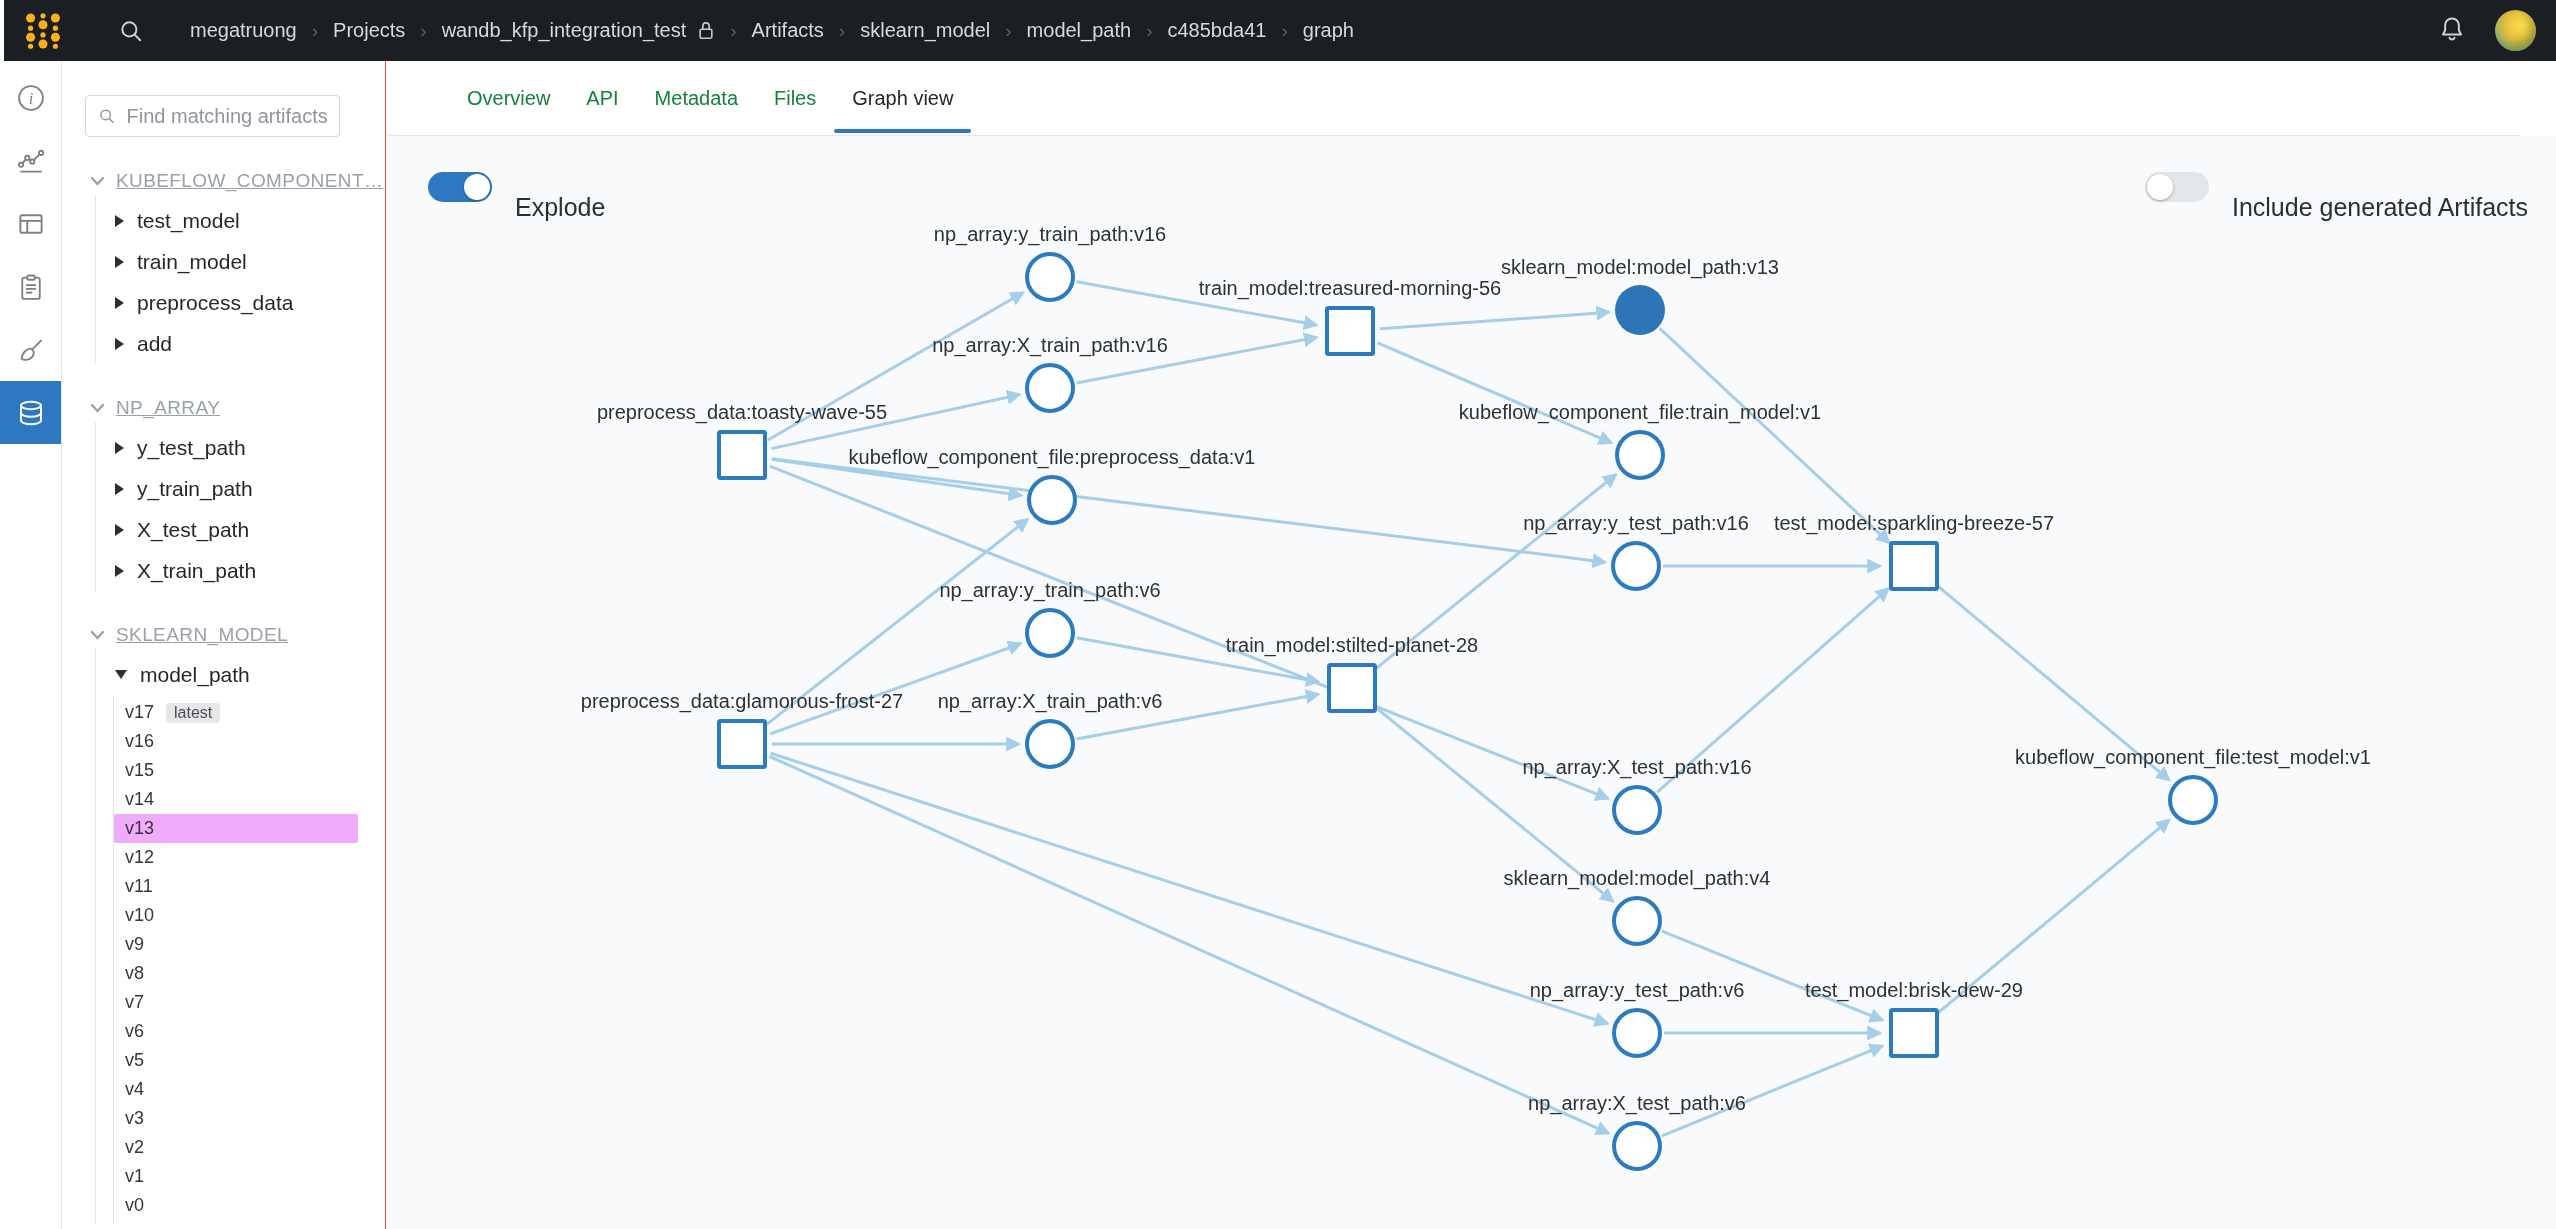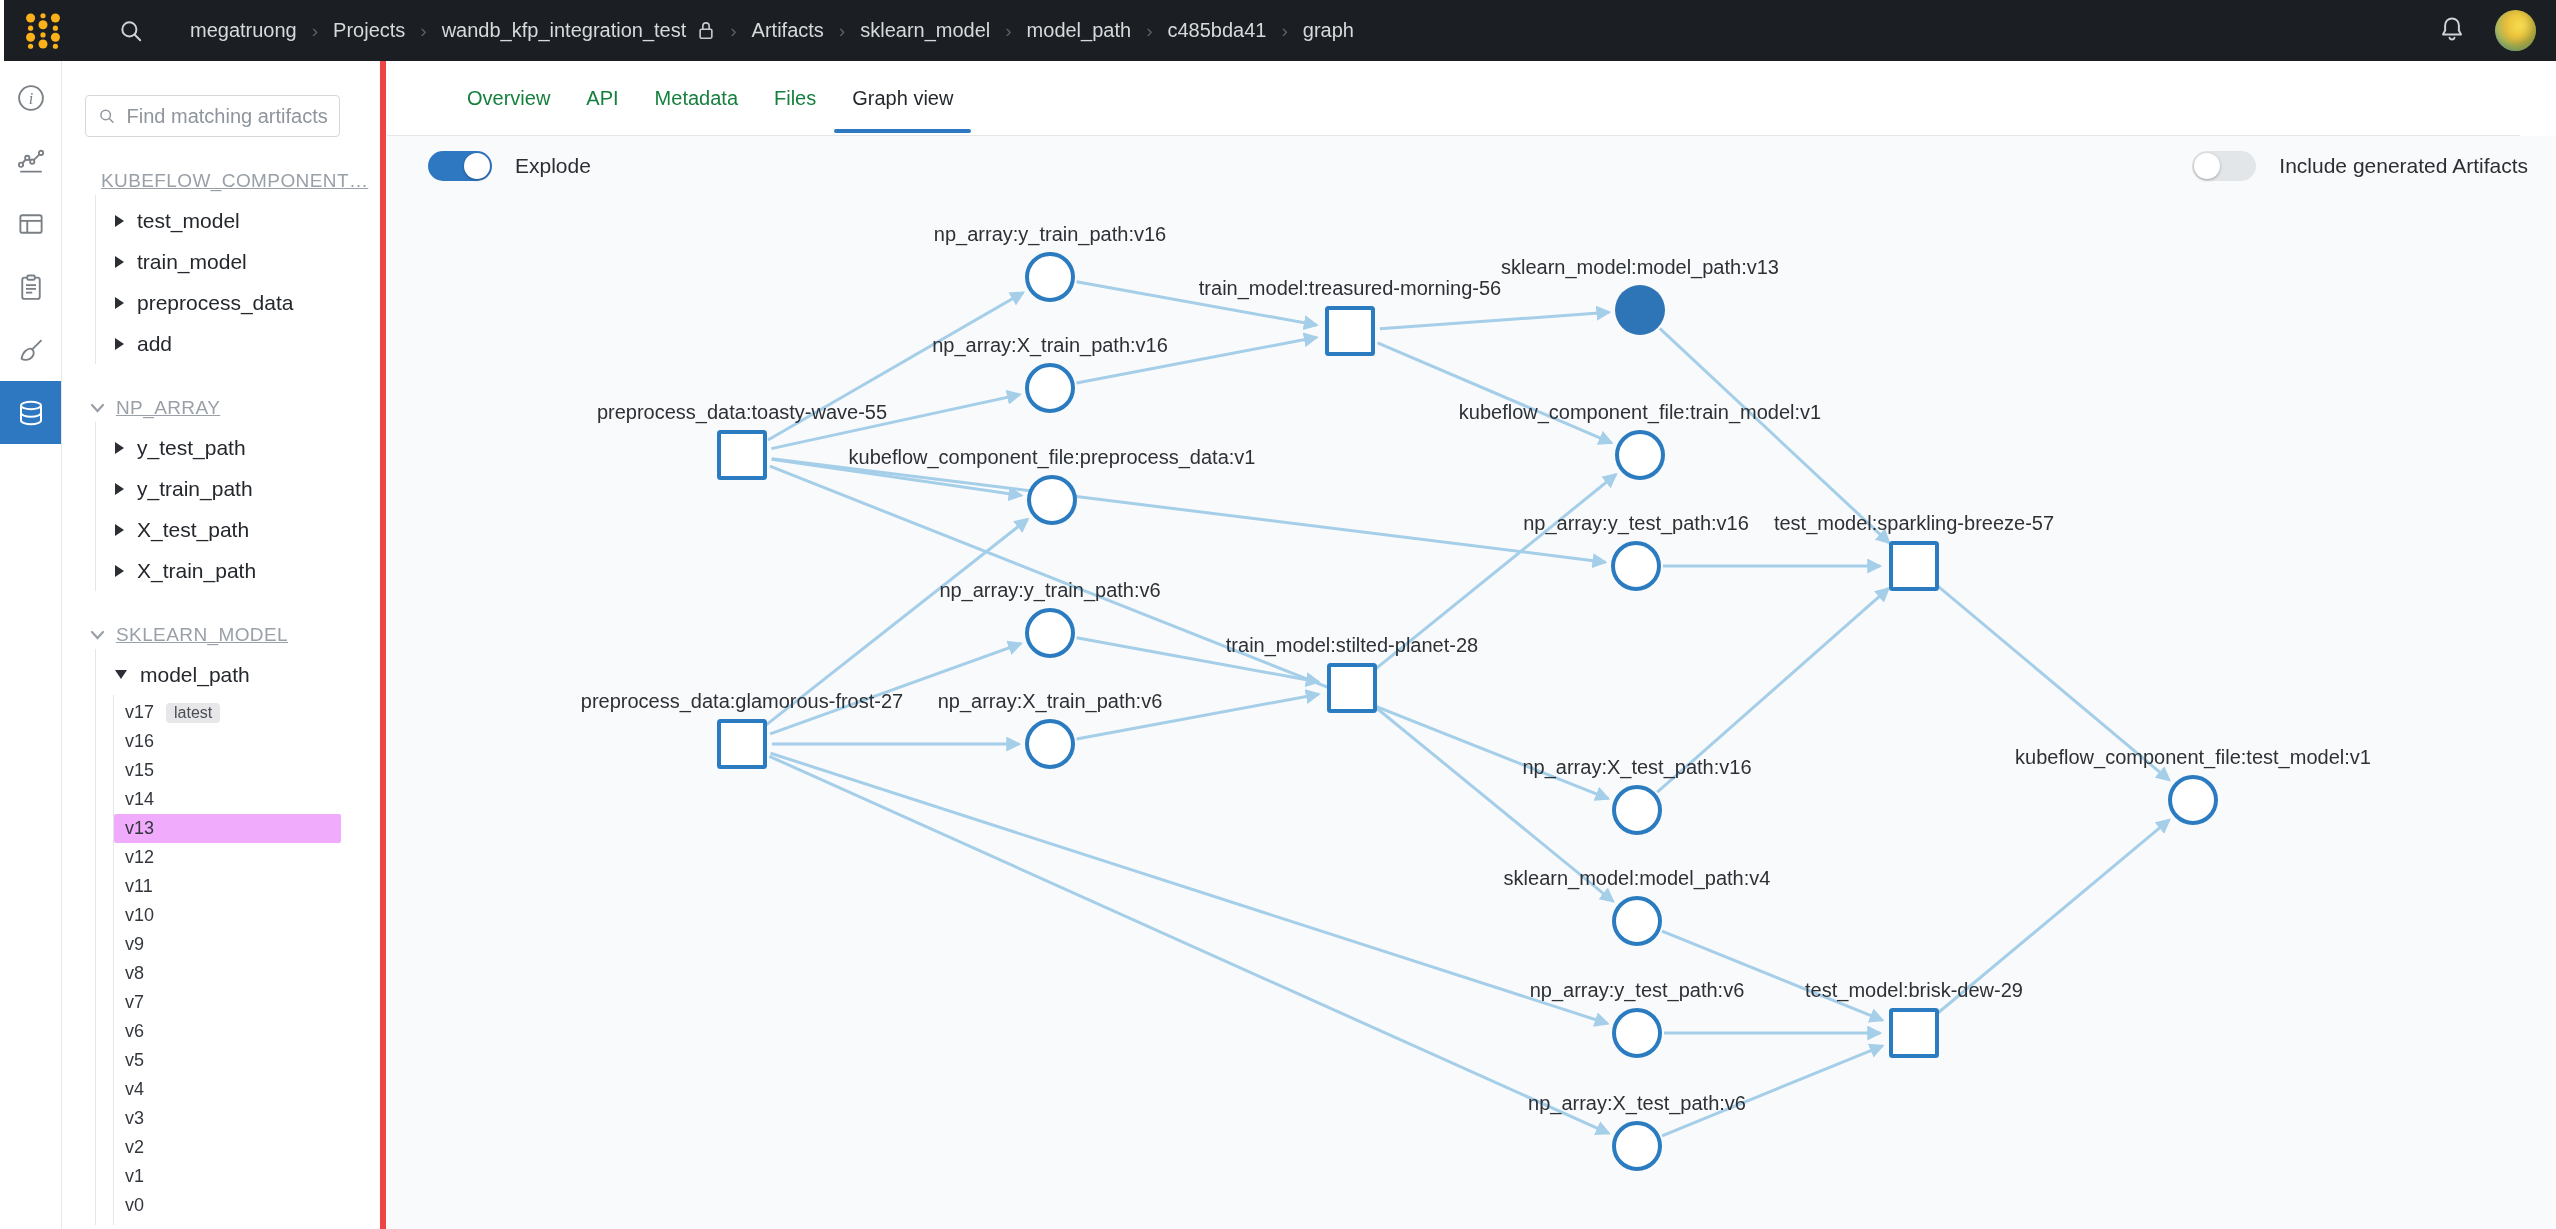--- a/index.html
+++ b/index.html
@@ -21,21 +21,21 @@
             box-shadow: inset -4px -6px 10px rgba(70,110,60,.45); cursor:pointer; }
 
   
   .rail { position:absolute; top:61px; left:0; width:62px; bottom:0; background:#fff;
           border-right:1px solid #e5e7e9; padding-top:5px; z-index:5; }
   .rail-item { width:61px; height:63px; display:flex; align-items:center; justify-content:center; cursor:pointer; }
   .rail-item.active { background:#2e78c2; }
 
   
   .sidebar { position:absolute; top:61px; left:62px; width:324px; bottom:0; background:#fff;
-             border-right:6px solid #ef4444; padding:34px 12px 0 23px; overflow:hidden; z-index:4; }
+             border-right:1px solid #ef4444; padding:34px 0 0 23px; overflow:hidden; z-index:4; }
   .searchbox { display:flex; align-items:center; gap:11px; width:255px; height:42px;
                border:1px solid #d5d8db; border-radius:4px; padding:0 12px; background:#fff; }
   .searchbox input { border:0; outline:0; font-size:20px; color:#33373d; width:100%; font-family:inherit; background:transparent; }
   .searchbox input::placeholder { color:#8f959d; }
   .section { margin-top:30px; }
   .sec-head { display:flex; align-items:center; gap:11px; padding-left:5px; height:28px;
               font-size:19px; color:#9aa0a8; letter-spacing:.4px; cursor:pointer;text-decoration:underline; }
   .sec-items { margin-left:10px; border-left:1px solid #e4e6e9; padding-top:5px; }
   .item { display:flex; align-items:center; height:41px; padding-left:19px; gap:13px;
           font-size:21px; color:#24282d; cursor:pointer; }
@@ -57,21 +57,21 @@
 
   .controls { position:absolute; top:90px; left:41px; right:28px; display:flex; justify-content:space-between; align-items:center; z-index:3; }
   .ctl { display:flex; align-items:center; gap:23px; }
   .switch { width:64px; height:30px; border-radius:15px; position:relative; cursor:pointer; flex:none; }
   .switch.on { background:#2e78c2; }
   .switch.off { background:#e3e6e9; }
   .knob { position:absolute; top:2px; width:26px; height:26px; border-radius:50%; background:#fff;
           box-shadow:0 1px 3px rgba(0,0,0,.3); }
   .switch.on .knob { right:2px; }
   .switch.off .knob { left:2px; }
-  .ctl-label { font-size:21px; color:#2b2f34; }
+  .ctl-label { font-size:25px; color:#2b2f34;margin-top:42px; }
 
   #graph-svg { position:absolute; top:75px; left:0; width:2169px; height:1093px; }
   #graph-svg text { font-family:"Liberation Sans", sans-serif; }
 </style>
 </head>
 <body>
 
 <header class="topbar">
   <div class="logo">
     <svg width="40" height="44" viewBox="0 0 34 39">

